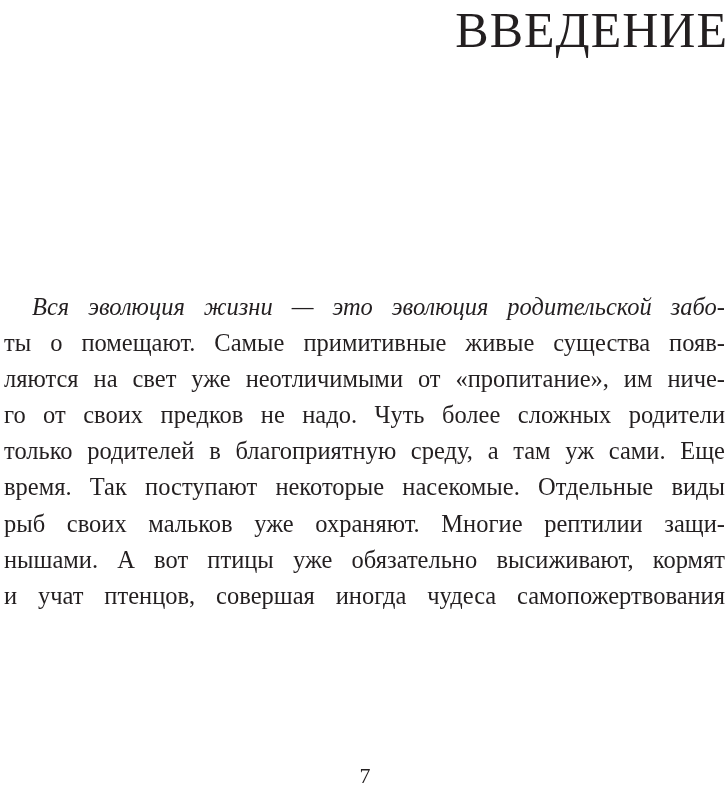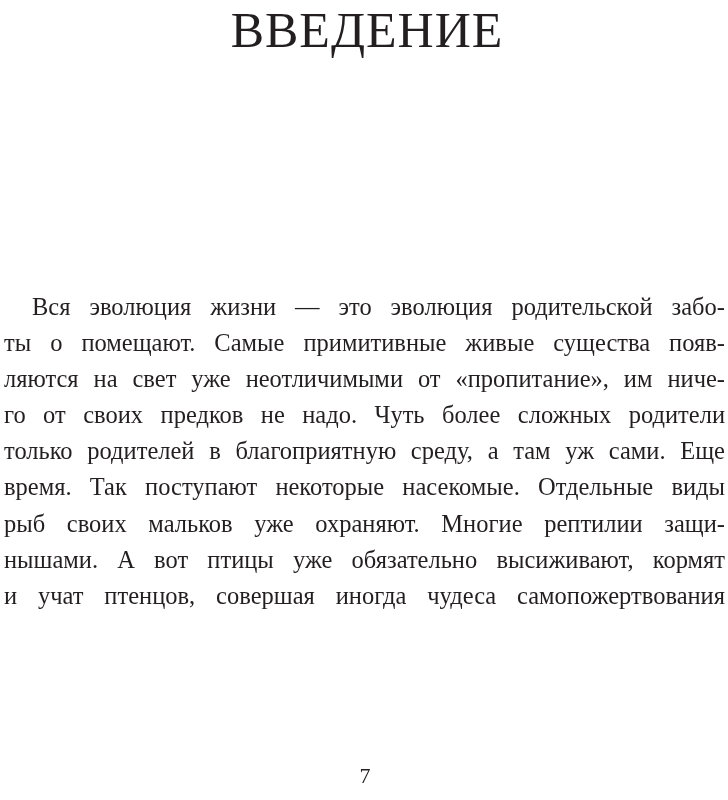--- a/index.html
+++ b/index.html
@@ -20,21 +20,21 @@
       left: 0;
       top: 0;
       width: 728px;
       height: 800px;
     }
     .chapter-title {
       position: absolute;
       left: 0;
       top: 2px;
       width: 728px;
-      text-align: center;
+      text-align: right;
       font-size: 50px;
       line-height: 56px;
       letter-spacing: 1px;
       font-weight: normal;
       margin: 0;
       padding-left: 6px;
       box-sizing: border-box;
     }
     .body-text {
       position: absolute;
@@ -47,20 +47,21 @@
       display: block;
       height: 36.1px;
       line-height: 36px;
       white-space: nowrap;
       text-align: justify;
       text-align-last: justify;
       overflow: visible;
     }
     .line.indent {
       padding-left: 28px;
+      font-style: italic;
     }
     .page-number {
       position: absolute;
       left: 0;
       top: 762px;
       width: 728px;
       text-align: center;
       font-size: 22px;
       line-height: 28px;
       padding-left: 2px;

